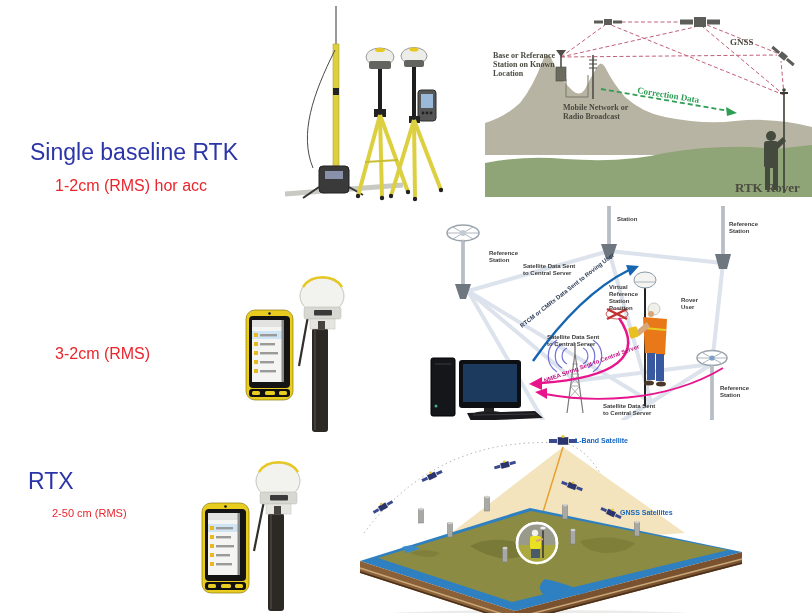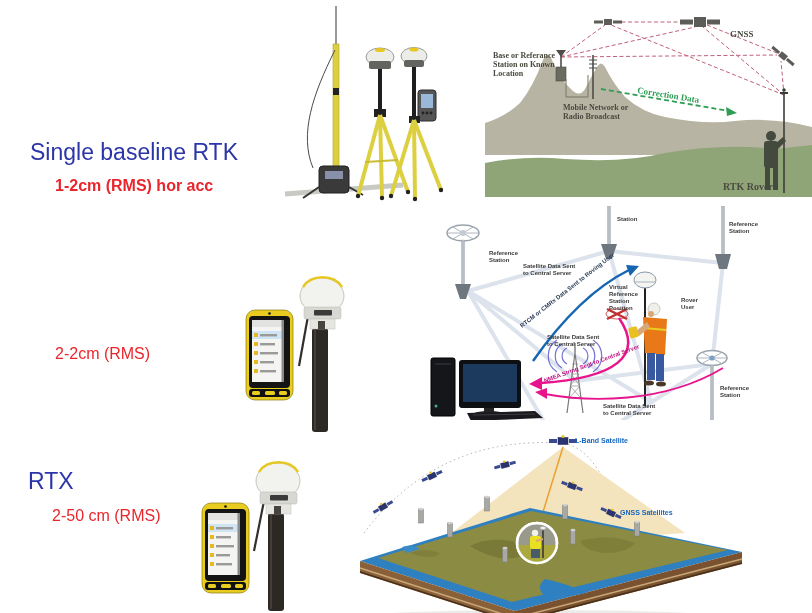--- a/index.html
+++ b/index.html
@@ -14,26 +14,26 @@
   .rtk-label{font-family:"Liberation Serif",serif;font-weight:bold;font-size:8px;color:#4a4a40;}
   .vrs-label{font-weight:bold;font-size:6px;color:#3a3a3a;line-height:1.15;}
   .rtx-label{font-weight:bold;font-size:7px;color:#1565c0;white-space:nowrap;}
 </style>
 </head>
 <body>
 
 <div class="slide">
 
   <div class="abs rowtitle" style="left:30px;top:139px;">Single baseline RTK</div>
-  <div class="abs rowsub" style="left:55px;top:177px;font-weight:bold;">1-2cm (RMS) hor acc</div>
-
-  <div class="abs rowsub" style="left:55px;top:345px;">2-2cm (RMS)</div>
+  <div class="abs rowsub" style="left:55px;top:177px;">1-2cm (RMS) hor acc</div>
+
+  <div class="abs rowsub" style="left:55px;top:345px;">3-2cm (RMS)</div>
 
   <div class="abs rowtitle" style="left:28px;top:468px;text-align:center;">RTX</div>
-  <div class="abs rowsub" style="left:52px;top:507px;font-size:16px;">2-50 cm (RMS)</div>
+  <div class="abs rowsub" style="left:52px;top:507px;font-size:11px;">2-50 cm (RMS)</div>
 
   <svg class="abs" style="left:283px;top:2px;" width="195" height="200" viewBox="0 0 195 200">
 
     <line x1="2" y1="192" x2="120" y2="183" stroke="#c9c9c3" stroke-width="5"></line>
 
     <g>
       <line x1="53" y1="4" x2="53" y2="44" stroke="#777" stroke-width="1.5"></line>
       <rect x="50" y="42" width="6" height="130" fill="#ddd040" stroke="#b0a428" stroke-width="0.6"></rect>
       <rect x="50" y="86" width="6" height="7" fill="#222"></rect>
       <path d="M52,48 C30,92 16,132 30,166" stroke="#4a4a4a" fill="none" stroke-width="1"></path>
@@ -141,25 +141,25 @@
         <circle cx="286" cy="131" r="5" fill="#454a3e"></circle>
         <rect x="279" y="136" width="14" height="27" rx="3" fill="#454a3e"></rect>
         <polygon points="290,139 298,132 301,136 293,144" fill="#454a3e"></polygon>
         <rect x="280" y="161" width="5" height="24" fill="#454a3e"></rect>
         <rect x="288" y="161" width="5" height="24" fill="#454a3e"></rect>
       </g>
     </svg>
     <div class="dlabel rtk-label" style="left:8px;top:47px;">Base or Referance
 Station on Known
 Location</div>
-    <div class="dlabel rtk-label" style="left:245px;top:24px;font-size:9px;">GNSS</div>
+    <div class="dlabel rtk-label" style="left:245px;top:32px;font-size:9px;">GNSS</div>
     <div class="dlabel rtk-label" style="left:78px;top:99px;">Mobile Network or
 Radio Broadcast</div>
     <div class="dlabel rtk-label" style="left:152px;top:85px;font-size:9px;color:#2f9e55;transform:rotate(9deg);">Correction Data</div>
-    <div class="dlabel rtk-label" style="left:238px;top:176px;font-size:10px;">RTK Rover</div>
+    <div class="dlabel rtk-label" style="left:250px;top:176px;font-size:13px;">RTK Rover</div>
   </div>
 
   <svg class="abs" style="left:238px;top:274px;" width="116" height="160" viewBox="0 0 116 160">
     <g>
       <rect x="74" y="54" width="16" height="104" rx="3" fill="#2c2824"></rect>
       <line x1="77" y1="56" x2="77" y2="156" stroke="#4a443c" stroke-width="1.5"></line>
       <line x1="70" y1="42" x2="61" y2="92" stroke="#33302c" stroke-width="2.2"></line>
       <ellipse cx="84" cy="22" rx="22" ry="18" fill="#f2f2ee" stroke="#c6c6c0"></ellipse>
       <path d="M65,13 A22,18 0 0 1 104,13" stroke="#e8c820" stroke-width="2.5" fill="none"></path>
       <rect x="66" y="33" width="37" height="12" rx="2" fill="#d8d8d2" stroke="#b8b8b2" stroke-width="0.5"></rect>

